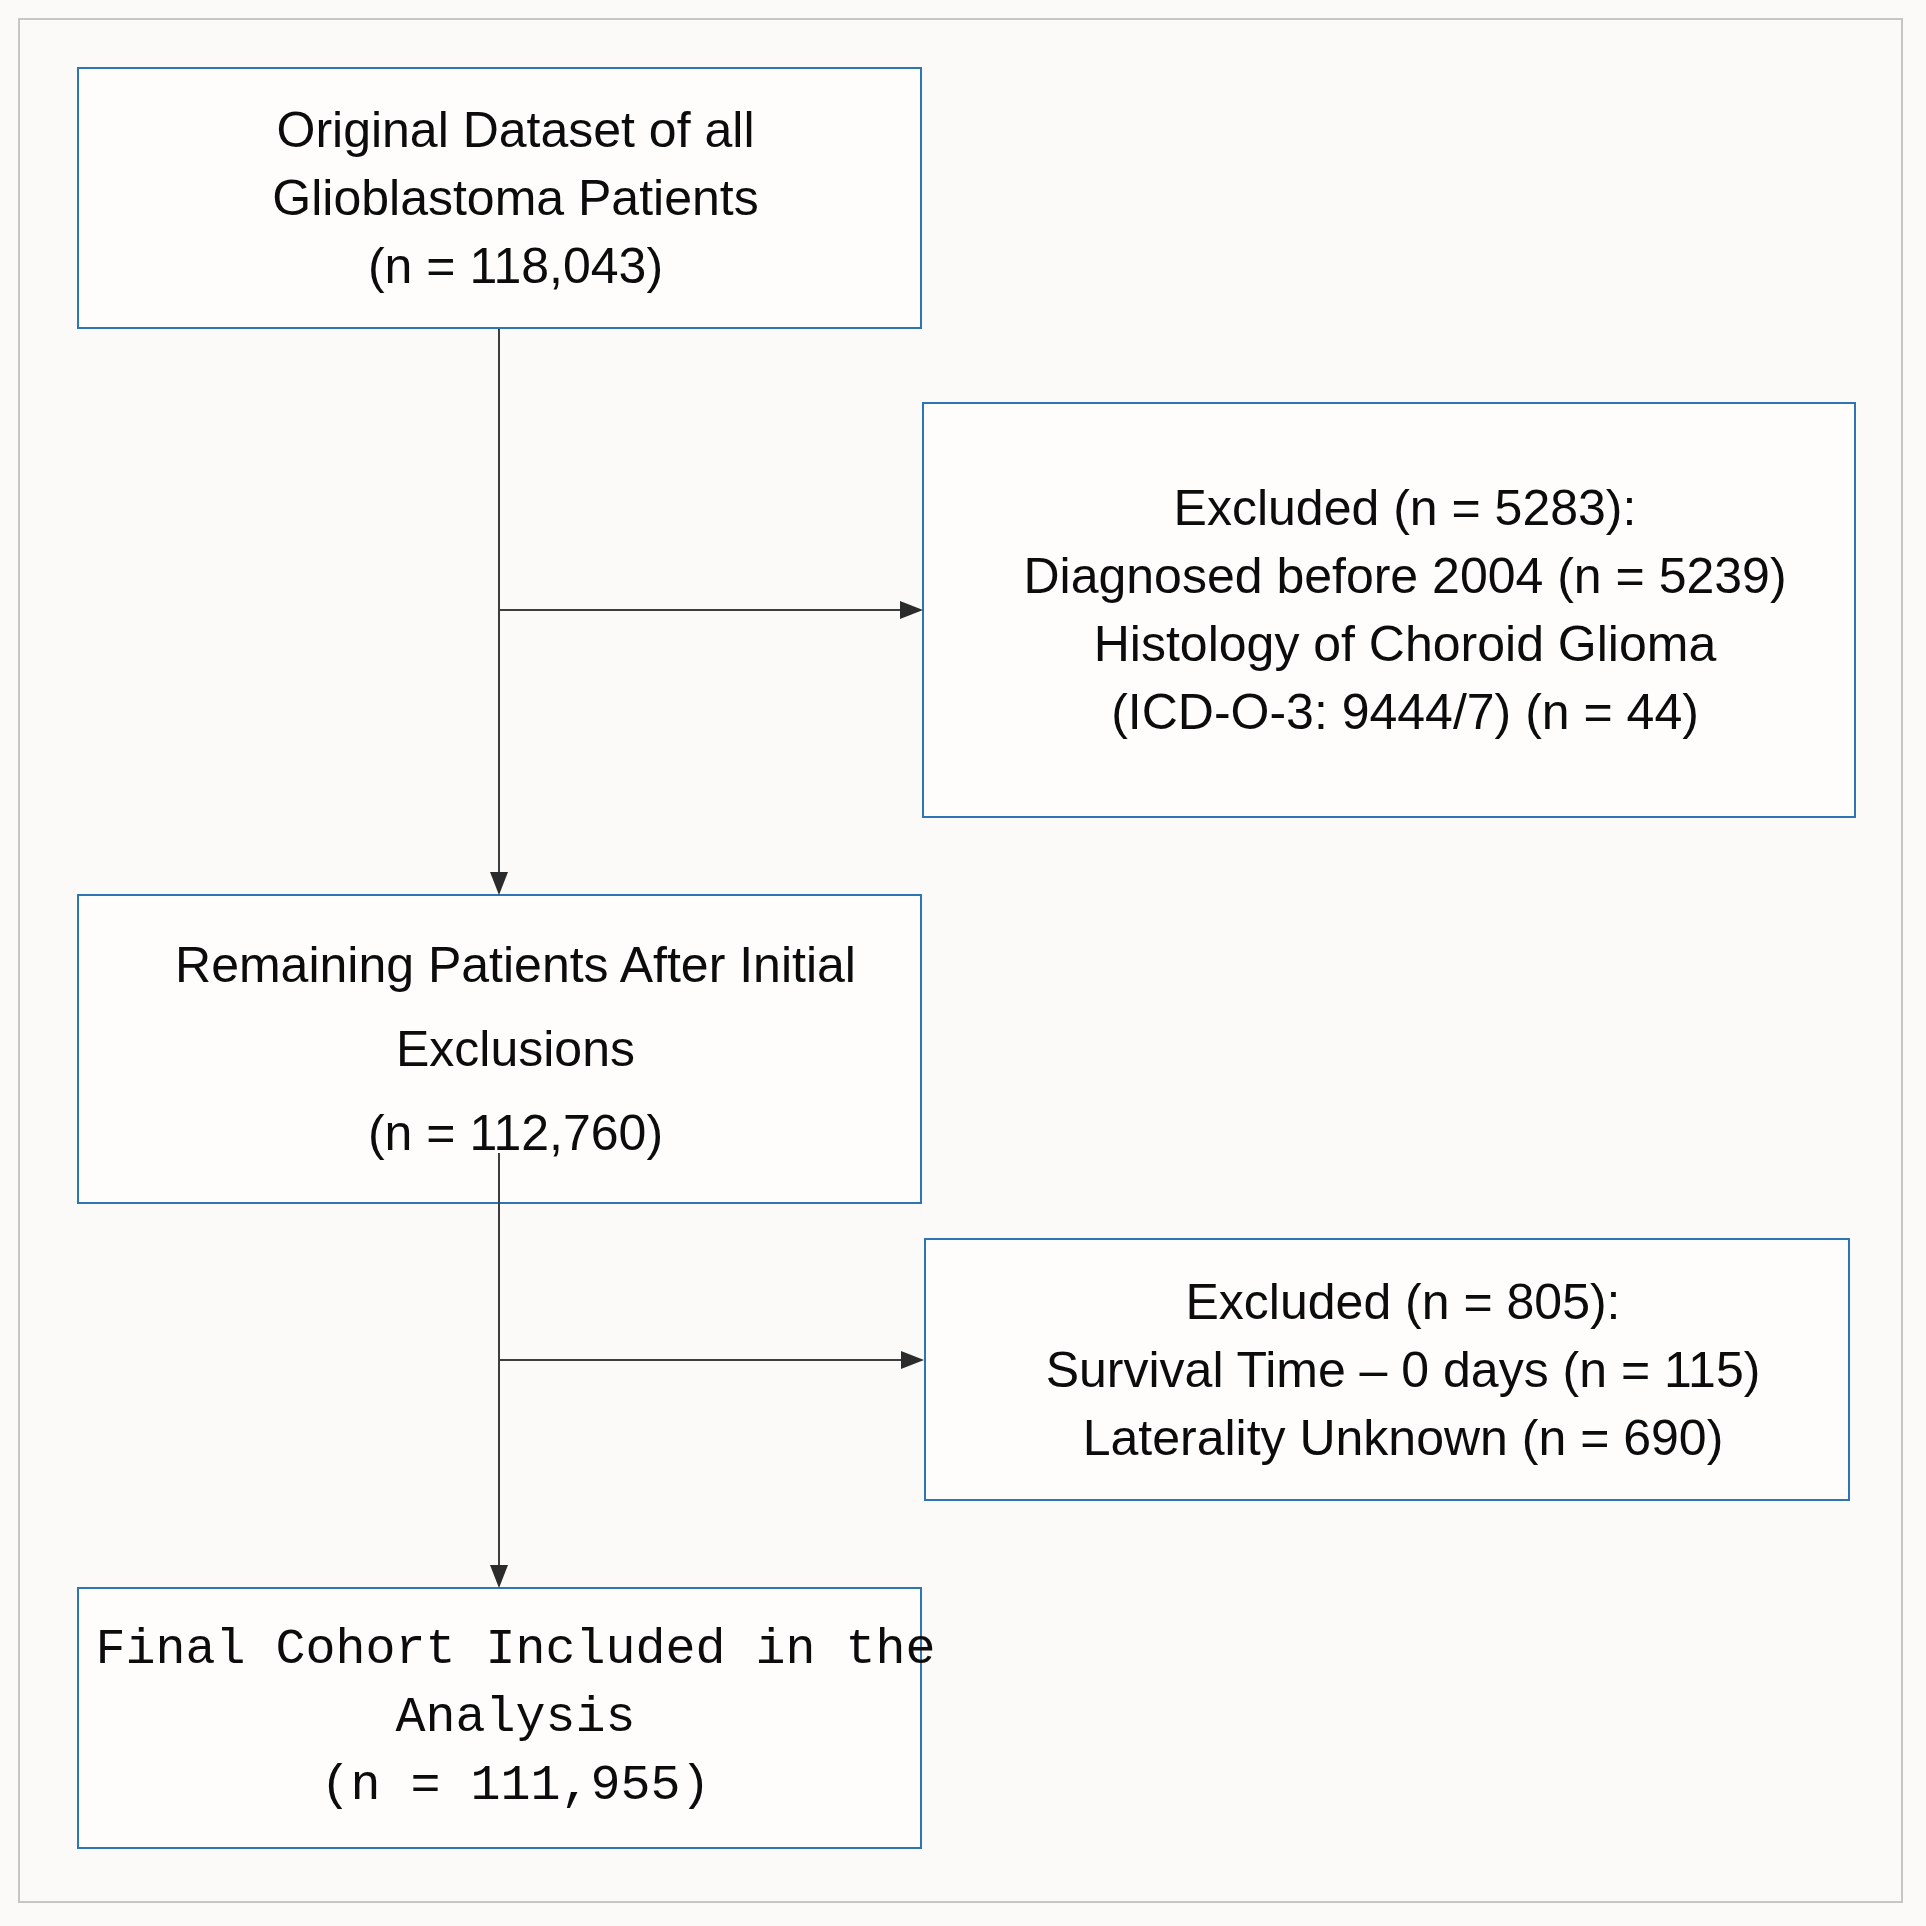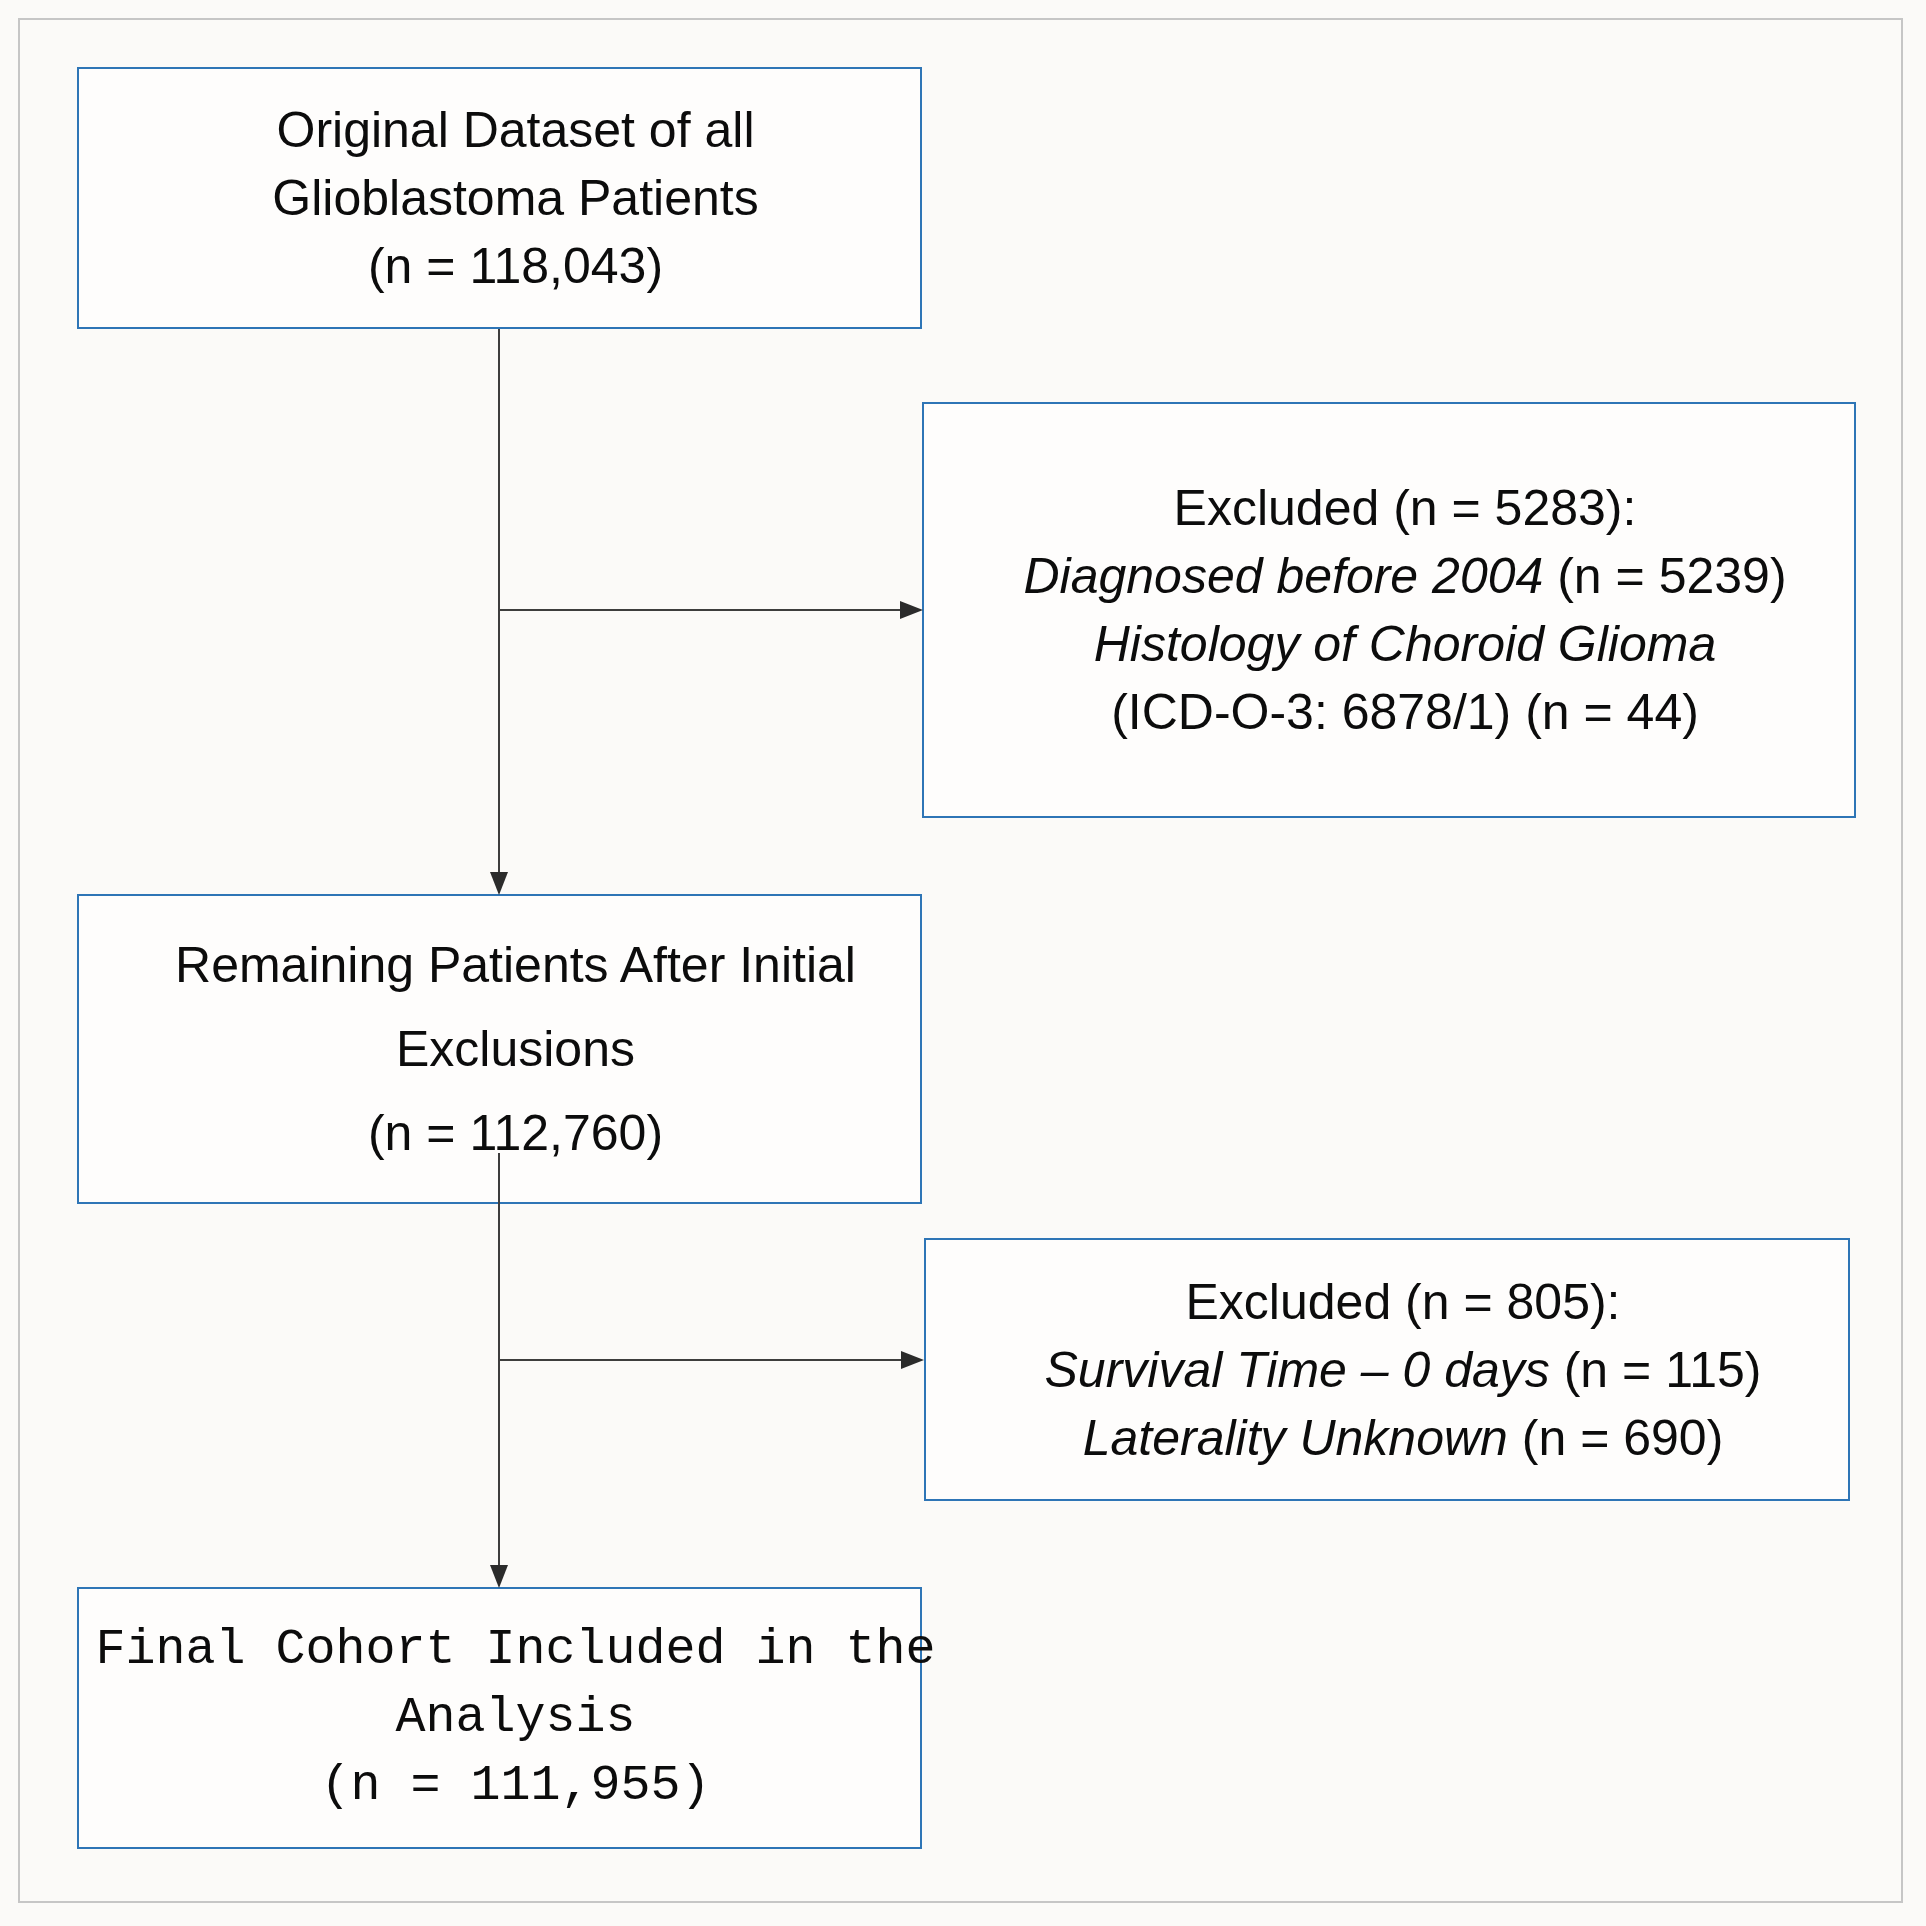--- a/index.html
+++ b/index.html
@@ -37,21 +37,20 @@
     align-items: center;
     text-align: center;
     font-size: 50px;
     line-height: 68px;
     padding-left: 32px;
   }
   .node .ln {
     white-space: nowrap;
   }
   .it {
-    font-style: italic;
   }
   .conn {
     position: absolute;
     background: #3d3d3d;
   }
   .head-down {
     position: absolute;
     width: 0;
     height: 0;
     border-left: 9px solid transparent;
@@ -77,21 +76,21 @@
   <div class="node" style="left:77px; top:67px; width:845px; height:262px;">
     <div class="ln">Original Dataset of all</div>
     <div class="ln">Glioblastoma Patients</div>
     <div class="ln">(n = 118,043)</div>
   </div>
 
   <div class="node" style="left:922px; top:402px; width:934px; height:416px;">
     <div class="ln">Excluded (n = 5283):</div>
     <div class="ln"><span class="it">Diagnosed before 2004</span><span> (n = 5239)</span></div>
     <div class="ln"><span class="it">Histology of Choroid Glioma</span></div>
-    <div class="ln">(ICD-O-3: 6878/1) (n = 44)</div>
+    <div class="ln">(ICD-O-3: 9444/7) (n = 44)</div>
   </div>
 
   <div class="node" style="left:77px; top:894px; width:845px; height:310px;gap:16px;">
     <div class="ln">Remaining Patients After Initial</div>
     <div class="ln">Exclusions</div>
     <div class="ln">(n = 112,760)</div>
   </div>
 
   <div class="node" style="left:924px; top:1225px; width:926px; height:263px;margin-top:13px;">
     <div class="ln">Excluded (n = 805):</div>

